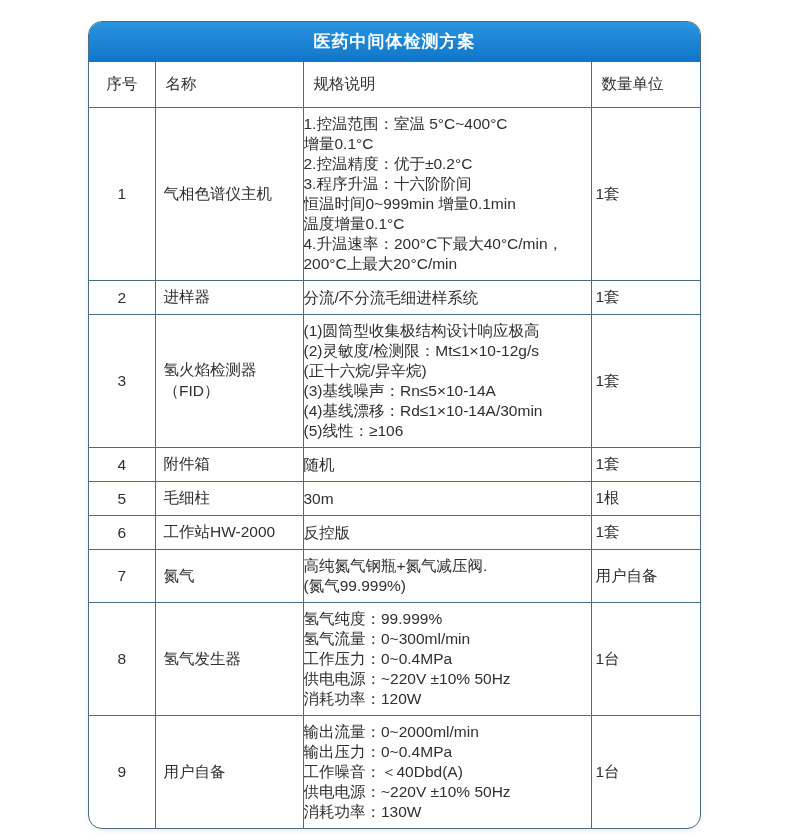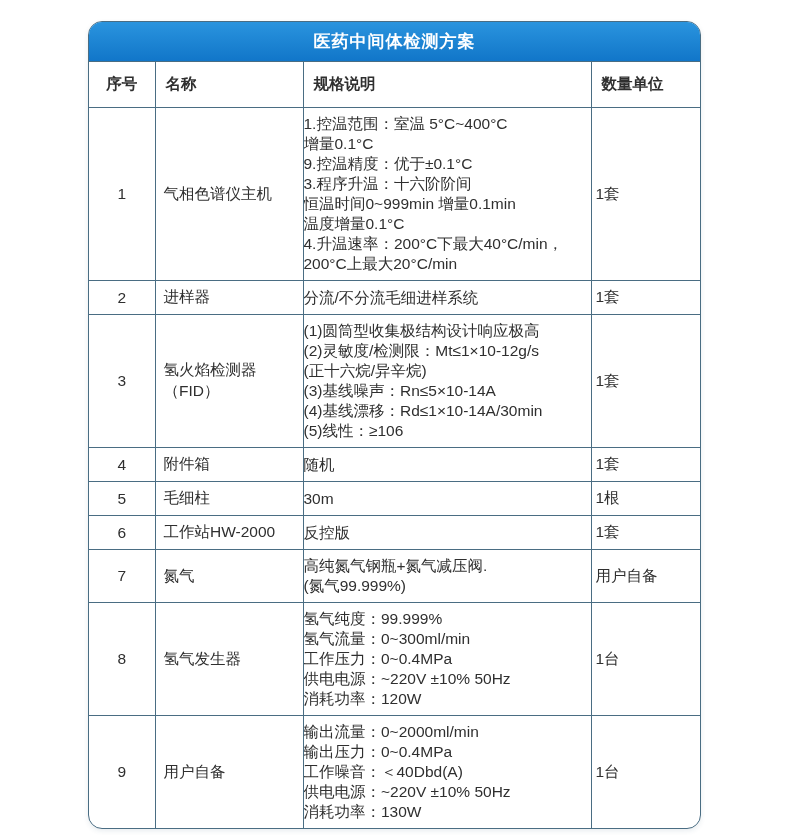--- a/index.html
+++ b/index.html
@@ -59,21 +59,20 @@
     vertical-align:middle;
     font-weight:normal;
     padding:6px 8px;
   }
   th:last-child,td:last-child{border-right:none;}
   tbody tr:last-child td{border-bottom:none;}
   th{
     text-align:left;
     height:37px;
     padding:12px 10px;
-    font-weight:bold;
   }
   th.center, td.center{text-align:center;padding-left:4px;padding-right:4px;}
   td.name-cell{}
   td.qty-cell{padding-left:4px;}
   td.spec-cell{padding-left:0;}
   .spec-line{
     line-height:20px;
     white-space:nowrap;
     overflow:hidden;
   }
@@ -100,21 +99,21 @@
         <th>数量单位</th>
       </tr>
     </thead>
     <tbody>
   <tr>
     <td class="center">1</td>
     <td class="name-cell">气相色谱仪主机</td>
     <td class="spec-cell">
             <div class="spec-line">1.控温范围：室温 5°C~400°C</div>
             <div class="spec-line">增量0.1°C</div>
-            <div class="spec-line">9.控温精度：优于±0.1°C</div>
+            <div class="spec-line">2.控温精度：优于±0.2°C</div>
             <div class="spec-line">3.程序升温：十六阶阶间</div>
             <div class="spec-line">恒温时间0~999min 增量0.1min</div>
             <div class="spec-line">温度增量0.1°C</div>
             <div class="spec-line">4.升温速率：200°C下最大40°C/min，</div>
             <div class="spec-line">200°C上最大20°C/min</div>
           </td>
     <td class="qty-cell">1套</td>
   </tr>
 
   <tr>

